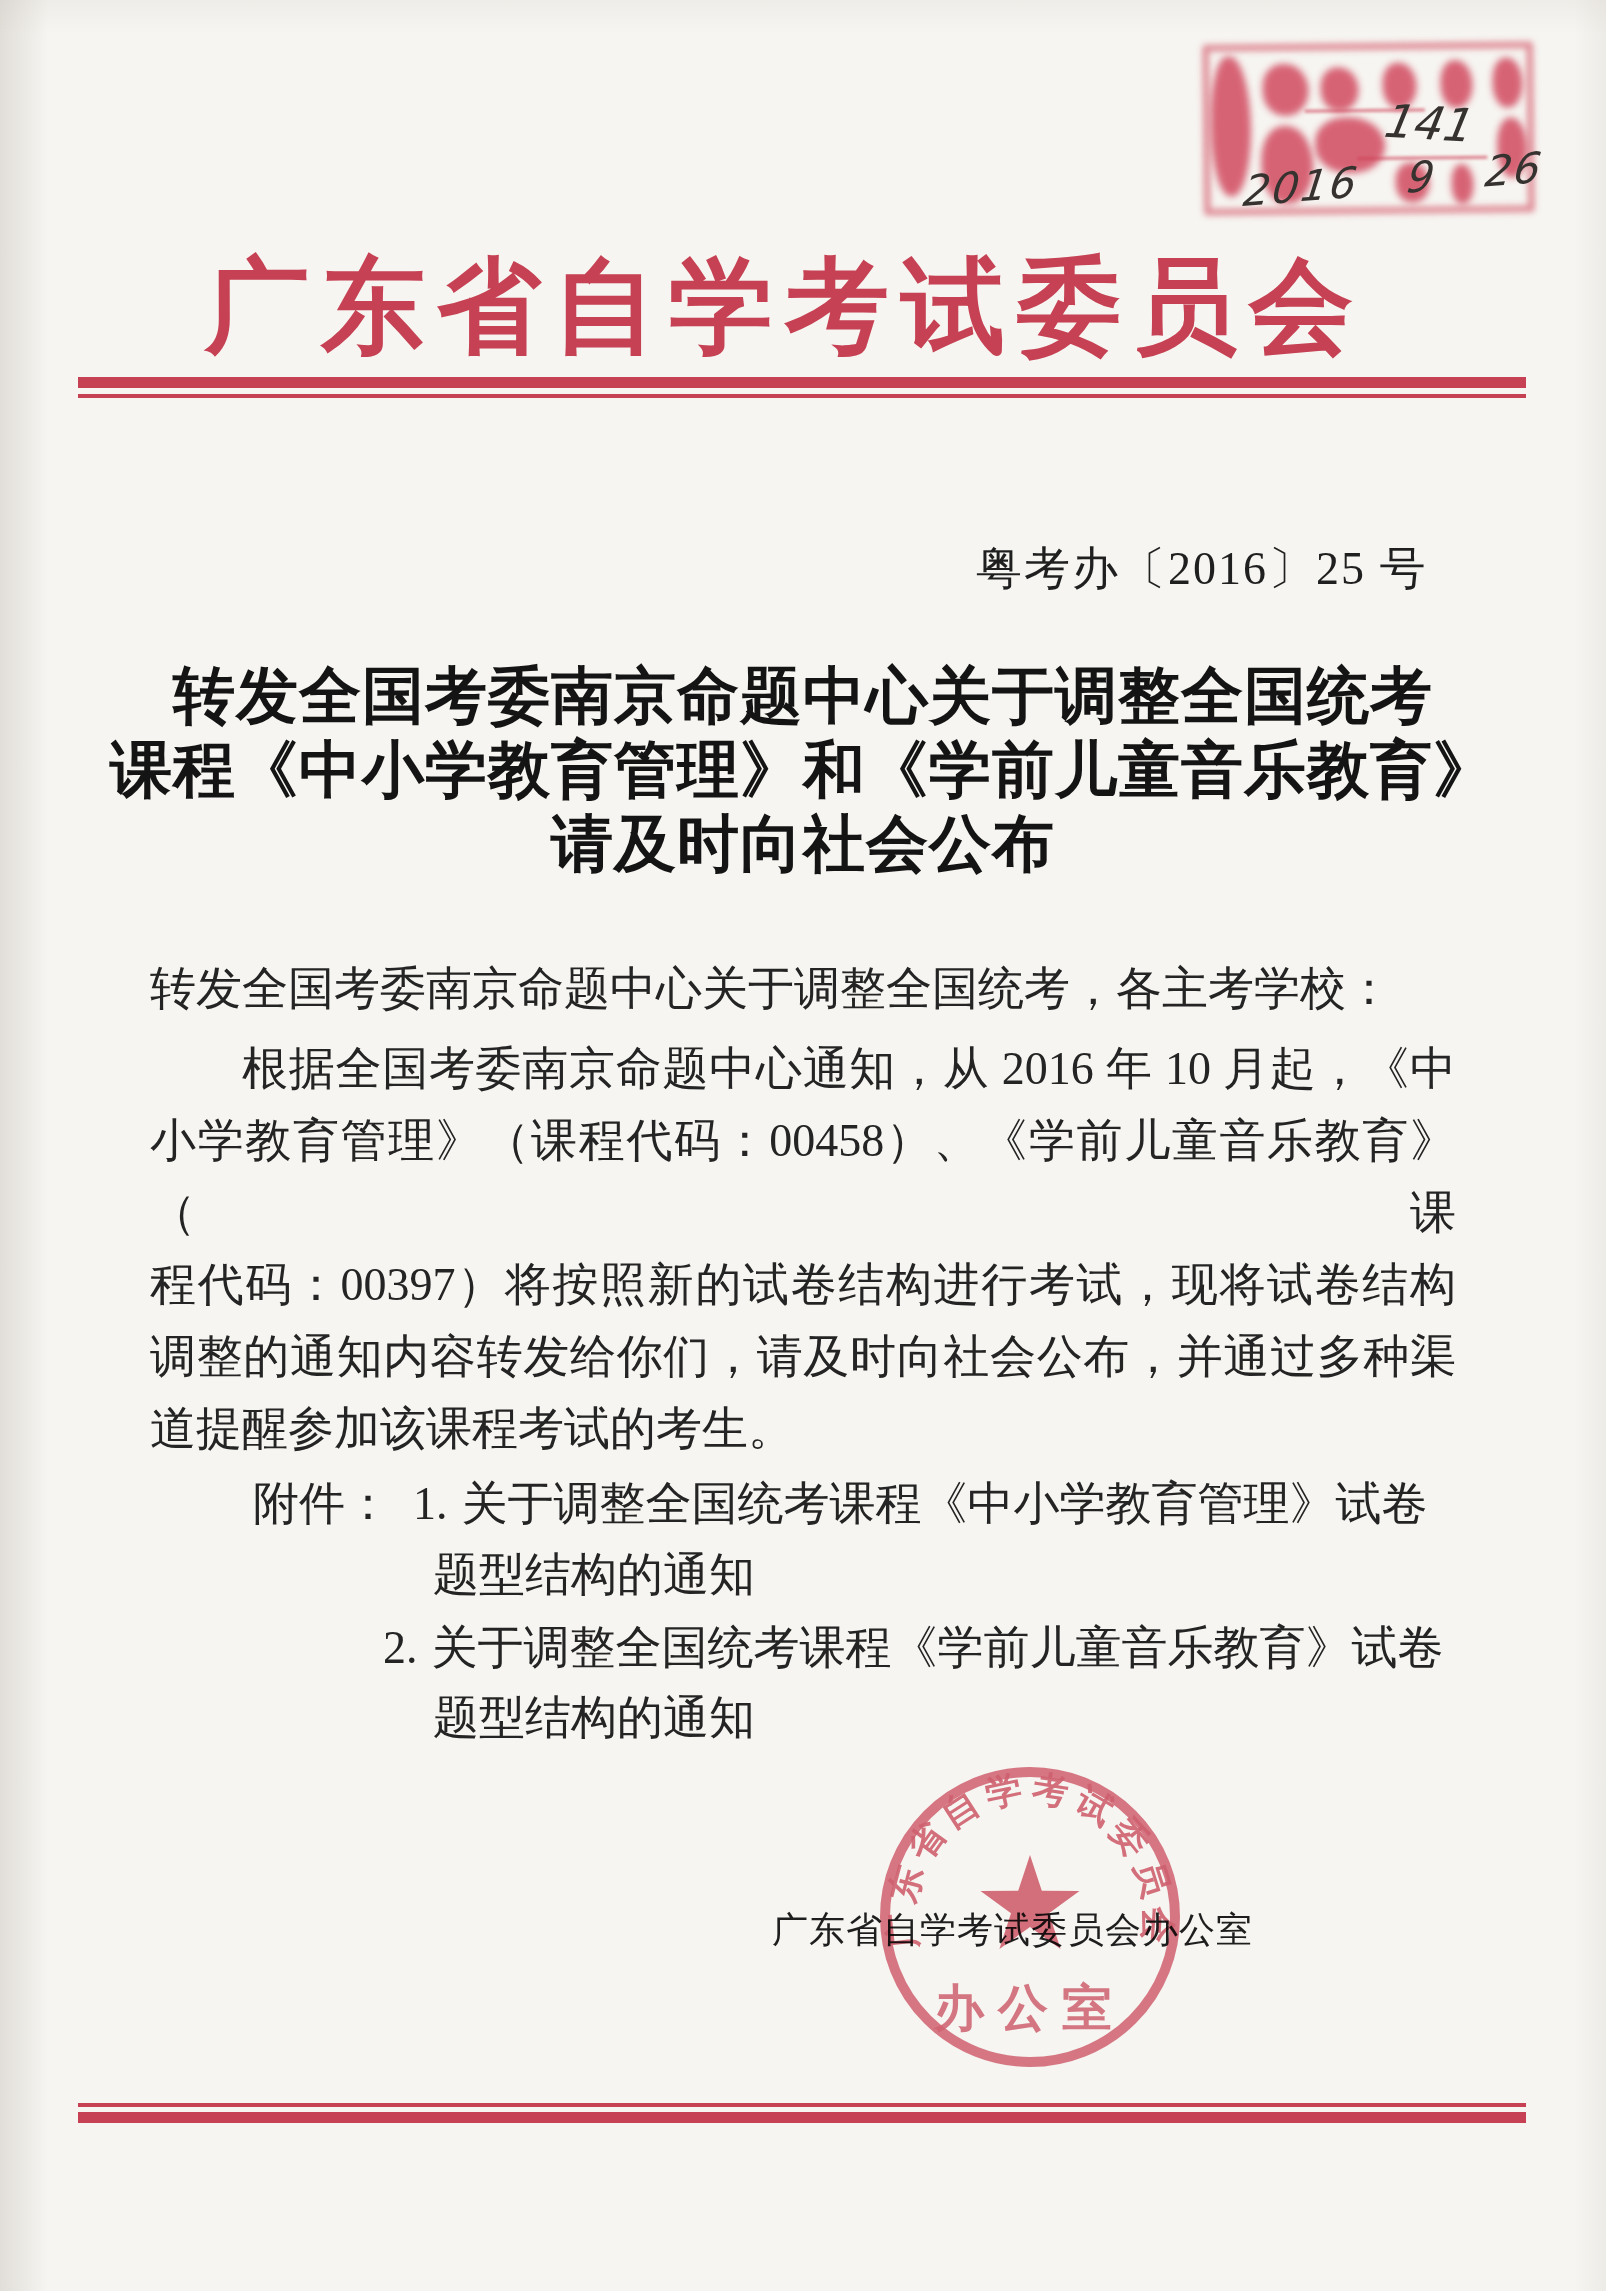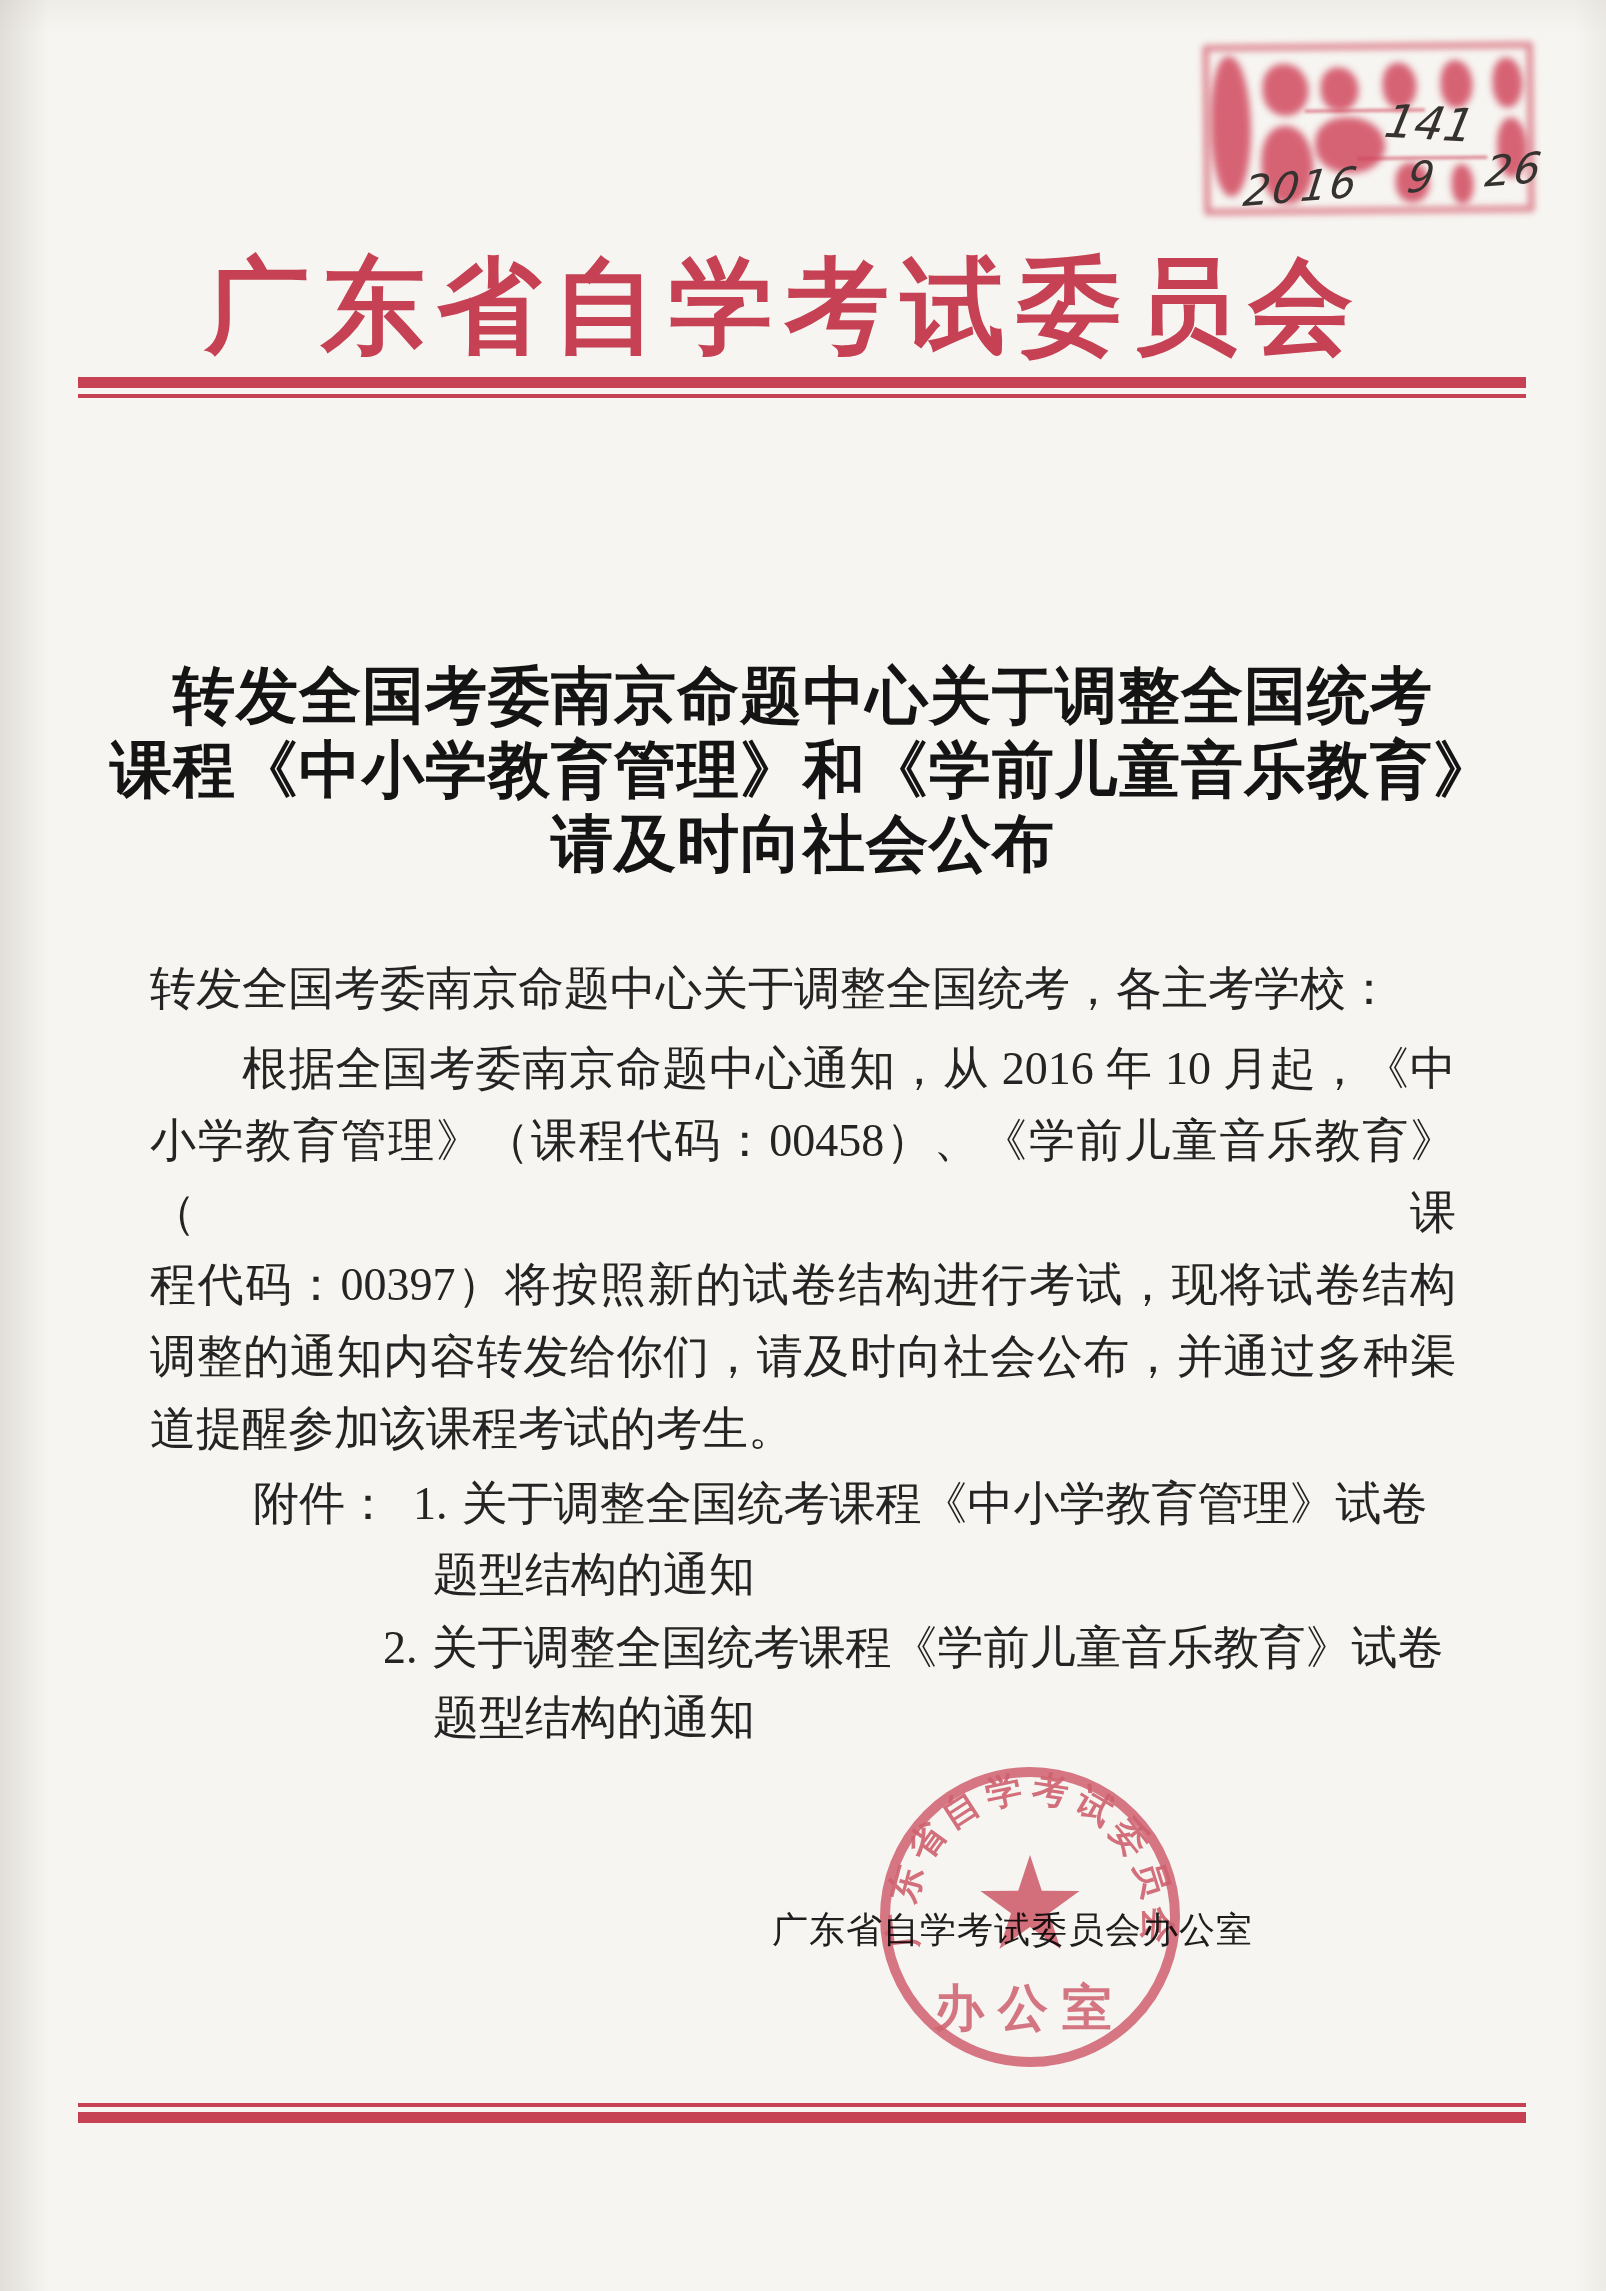--- a/index.html
+++ b/index.html
@@ -104,20 +104,21 @@
     <div class="rline" style="left:100px;top:64px;width:120px;height:3px;"></div>
     <div class="rline" style="left:152px;top:112px;width:130px;height:3px;"></div>
     <div class="hand hand-num">141</div>
     <div class="hand hand-date">2016 9 26</div>
   </div>
 
   <div class="abs masthead">广东省自学考试委员会</div>
   <div class="abs rule rule-top-thick"></div>
   <div class="abs rule rule-top-thin"></div>
 
+  <div class="abs docnum">粤考办〔2016〕25 号</div>
 
   <div class="abs doc-title">
     <div>转发全国考委南京命题中心关于调整全国统考</div>
     <div>课程《中小学教育管理》和《学前儿童音乐教育》</div>
     <div>请及时向社会公布</div>
   </div>
 
   <div class="abs salutation">转发全国考委南京命题中心关于调整全国统考，各主考学校：</div>
 
   <div class="abs para">

